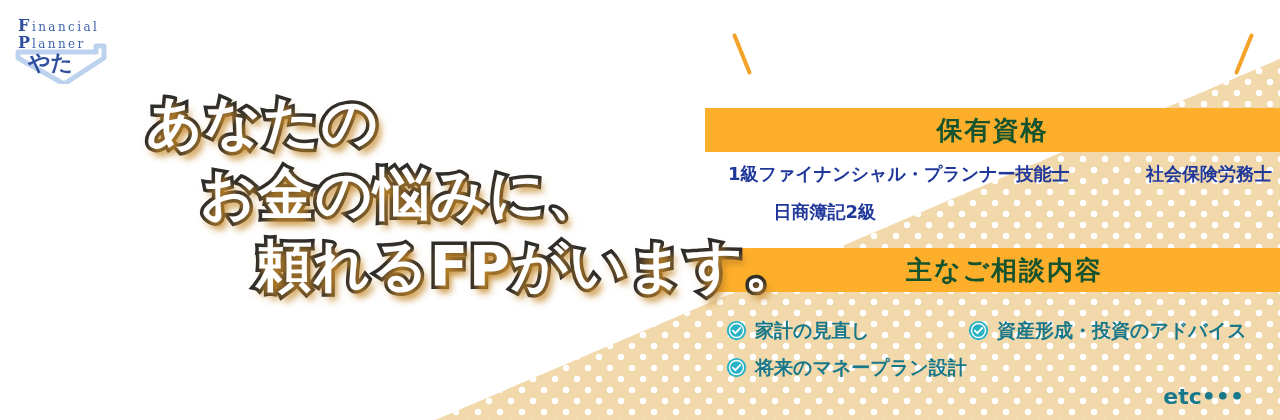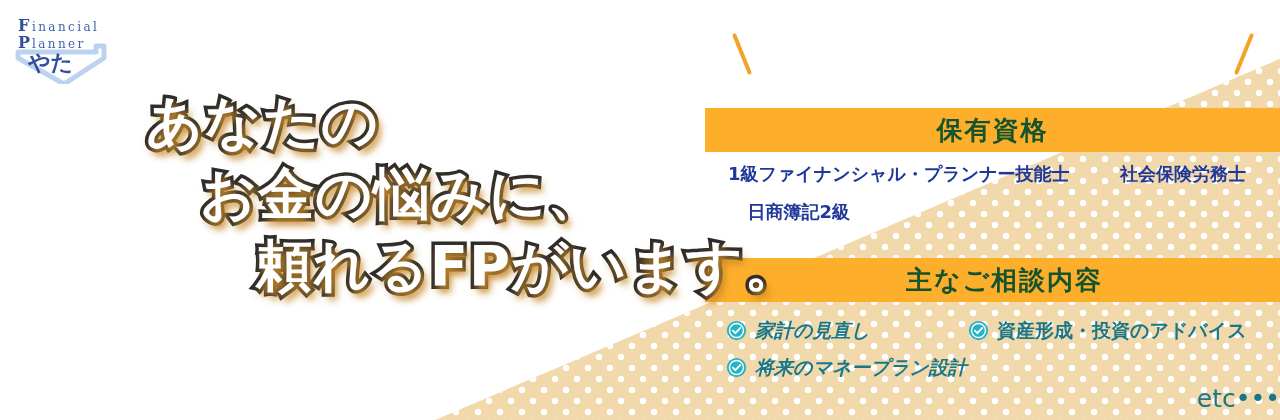--- a/index.html
+++ b/index.html
@@ -119,82 +119,83 @@
   }
   .banner-text {
     font-family: "DejaVu Sans", sans-serif;
     font-weight: 700;
     font-size: 26px;
     color: #14532d;
     letter-spacing: 2px;
     white-space: nowrap;
   }
   #banner-quals  { top: 108px; }
-  #banner-topics { top: 258px; padding-left: 24px; }
+  #banner-topics { top: 248px; padding-left: 24px; }
 
   
   #qual-grid {
     position: absolute;
     left: 0; top: 162px;
     width: 580px;
   }
   .qual-row {
     display: flex;
     align-items: baseline;
     height: 38px;
   }
   .qual-cell {
     font-family: "DejaVu Sans", sans-serif;
     font-weight: 700;
     font-size: 18px;
     color: #20389a;
     white-space: nowrap;
   }
   .qual-cell.col-a { width: 396px; padding-left: 28px; }
-  .qual-cell.col-b { width: 184px; text-align: right; padding-right: 34px; }
+  .qual-cell.col-b { width: 184px; text-align: right; padding-right: 8px; }
 
   
   #topic-grid {
     position: absolute;
     left: 0; top: 312px;
     width: 580px;
   }
   .topic-row {
     display: flex;
     align-items: center;
     height: 37px;
   }
   .topic-item {
     display: flex;
     align-items: center;
     white-space: nowrap;
   }
-  .topic-item.col-a { width: 268px; padding-left: 26px; font-style: italic; }
+  .topic-item.col-a { width: 268px; padding-left: 26px; }
   .topic-item.col-b { width: 312px; }
   .check-icon {
     flex: 0 0 auto;
     width: 21px; height: 21px;
     margin-right: 8px;
     display: block;
   }
   .topic-label {
     font-family: "DejaVu Sans", sans-serif;
     font-weight: 700;
     font-size: 19px;
     color: #18788a;
     letter-spacing: 0px;
   }
   #etc-note {
     position: absolute;
     left: 0; top: 384px;
     width: 580px;
+    padding-right: 36px;
     text-align: right;
     font-family: "DejaVu Sans", sans-serif;
-    font-weight: 400;
-    font-size: 25px;
+    font-weight: 700;
+    font-size: 22px;
     color: #18788a;
     white-space: nowrap;
   }
 </style>
 </head>
 <body>
 
 <div id="hero">
 
   <div id="dot-wedge"></div>

